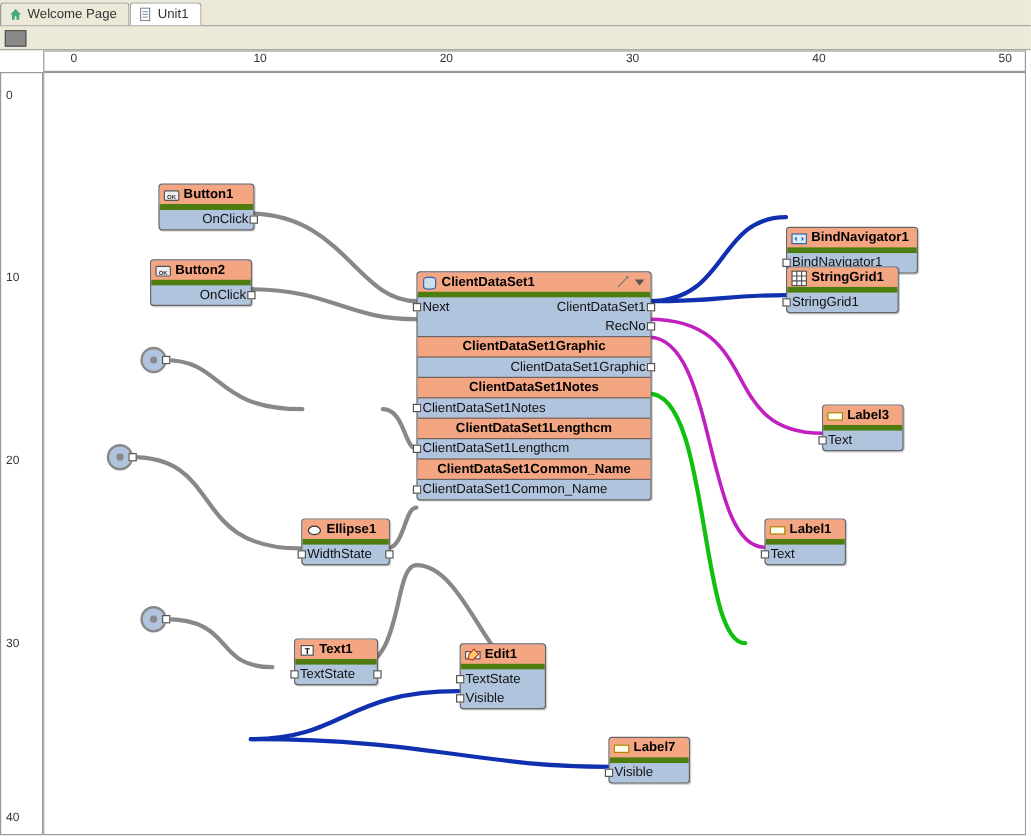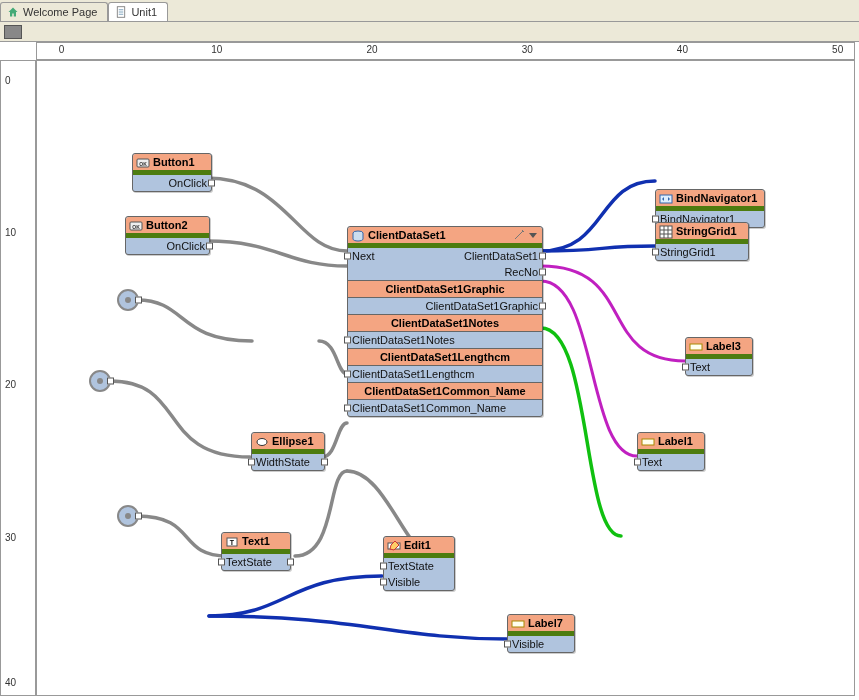--- a/index.html
+++ b/index.html
@@ -150,21 +150,21 @@
       </div>
 
 
       <div class="node" style="left:214px; top:371px; width:74px;">
         <div class="node-header"><span class="h-icon"><svg viewBox="0 0 14 14">
                 <ellipse cx="7" cy="7" rx="5" ry="3.5" fill="#fff" stroke="#333"></ellipse>
               </svg></span><span>Ellipse1</span></div>
         <div class="node-row"><div class="port l"></div><span>WidthState</span><div class="port r"></div></div>
       </div>
 
-      <div class="node" style="left:184px; top:471px; width:70px;">
+      <div class="node" style="left:208px; top:471px; width:70px;">
         <div class="node-header"><span class="h-icon"><svg viewBox="0 0 14 14">
                 <rect x="2" y="3" width="10" height="8" fill="#fff" stroke="#555"></rect>
                 <text x="7" y="10" font-size="7" text-anchor="middle">T</text>
               </svg></span><span>Text1</span></div>
         <div class="node-row"><div class="port l"></div><span>TextState</span><div class="port r"></div></div>
       </div>
 
 
       <div class="node" style="left:346px; top:475px; width:72px;">
         <div class="node-header"><span class="h-icon"><svg viewBox="0 0 14 14">

